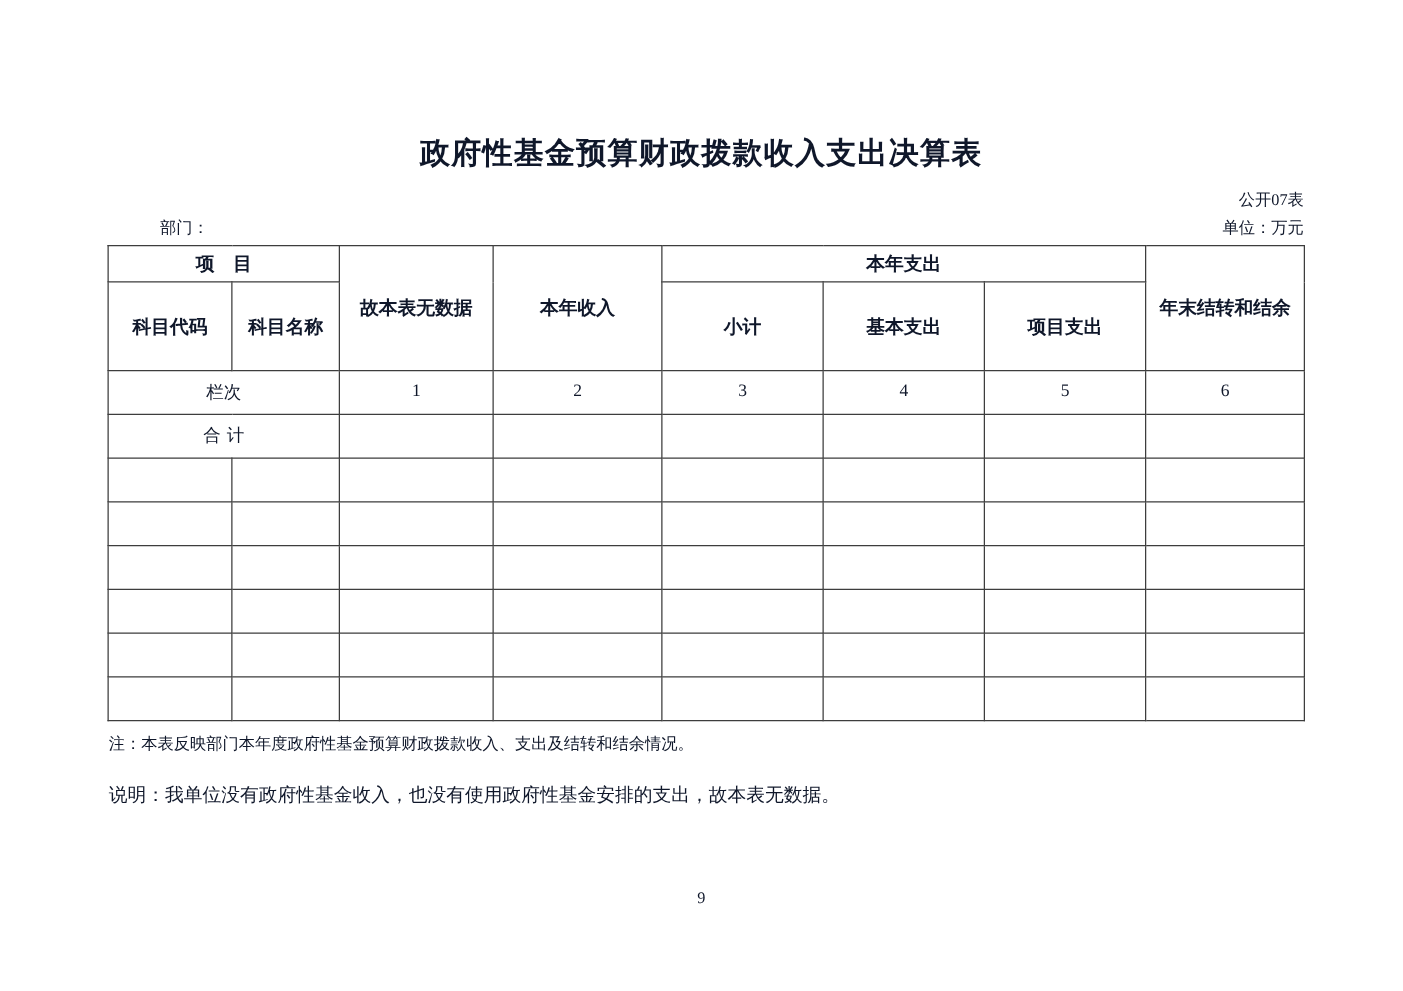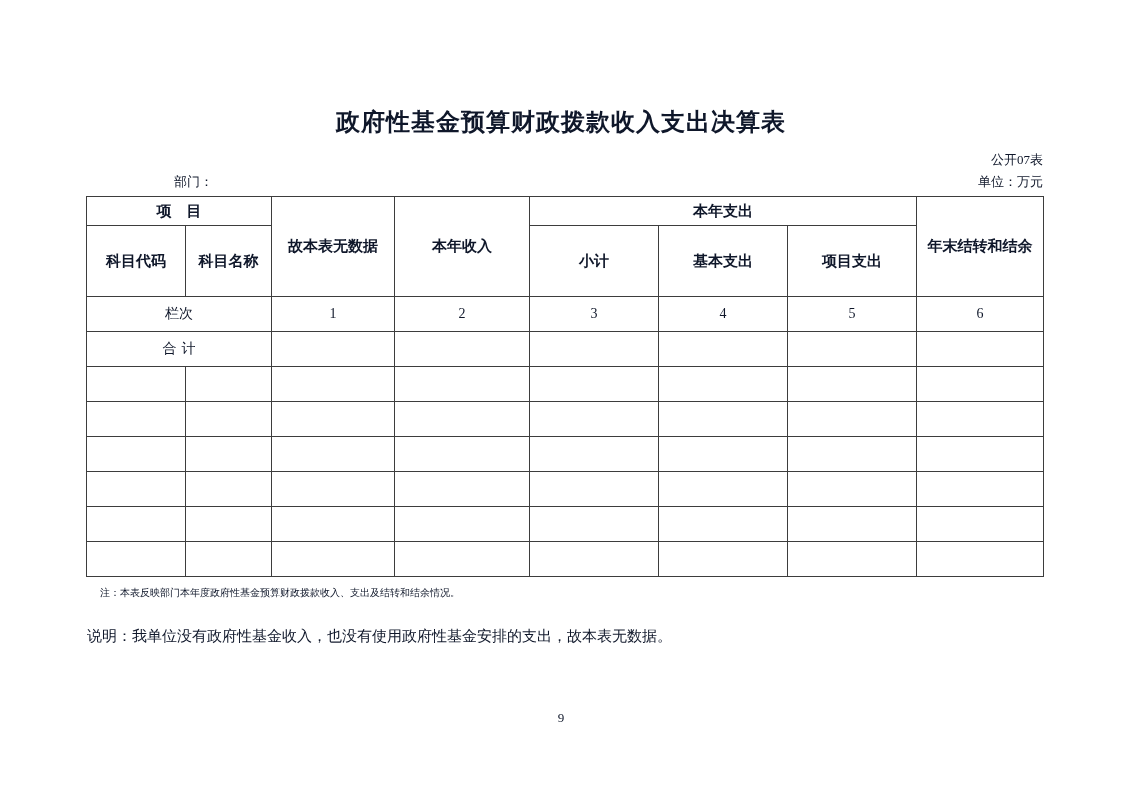--- a/index.html
+++ b/index.html
@@ -33,21 +33,21 @@
   }
   .meta-row {
     position: absolute;
     top: 173px;
     left: 86px;
     right: 79px;
     display: flex;
     justify-content: space-between;
     font-size: 13px;
   }
-  .meta-row .department { margin-left: 88px; }
+  .meta-row .department { margin-left: 42px; }
   table.budget-table {
     position: absolute;
     left: 86px;
     top: 196px;
     width: 957px;
     border-collapse: collapse;
     table-layout: fixed;
   }
   .budget-table th, .budget-table td {
     border: 1px solid #3d3d3d;
@@ -65,23 +65,23 @@
     font-family: "Liberation Serif", "DejaVu Serif", serif;
     font-size: 14px;
     font-weight: 400;
   }
   tr.h1 { height: 29px; }
   tr.h2 { height: 71px; padding-left: 48px; }
   tr.r  { height: 35px; }
   .total-label { letter-spacing: 0.35em; text-indent: 0.35em; margin-left: 20px; }
   .note {
     position: absolute;
-    left: 100px;
+    left: 87px;
     top: 586px;
-    font-size: 10px;
+    font-size: 13px;
   }
   .statement {
     position: absolute;
     left: 87px;
     top: 627px;
     font-family: "Liberation Sans", "DejaVu Sans", sans-serif;
     font-size: 15px;
     font-weight: 400;
   }
   .page-number {

